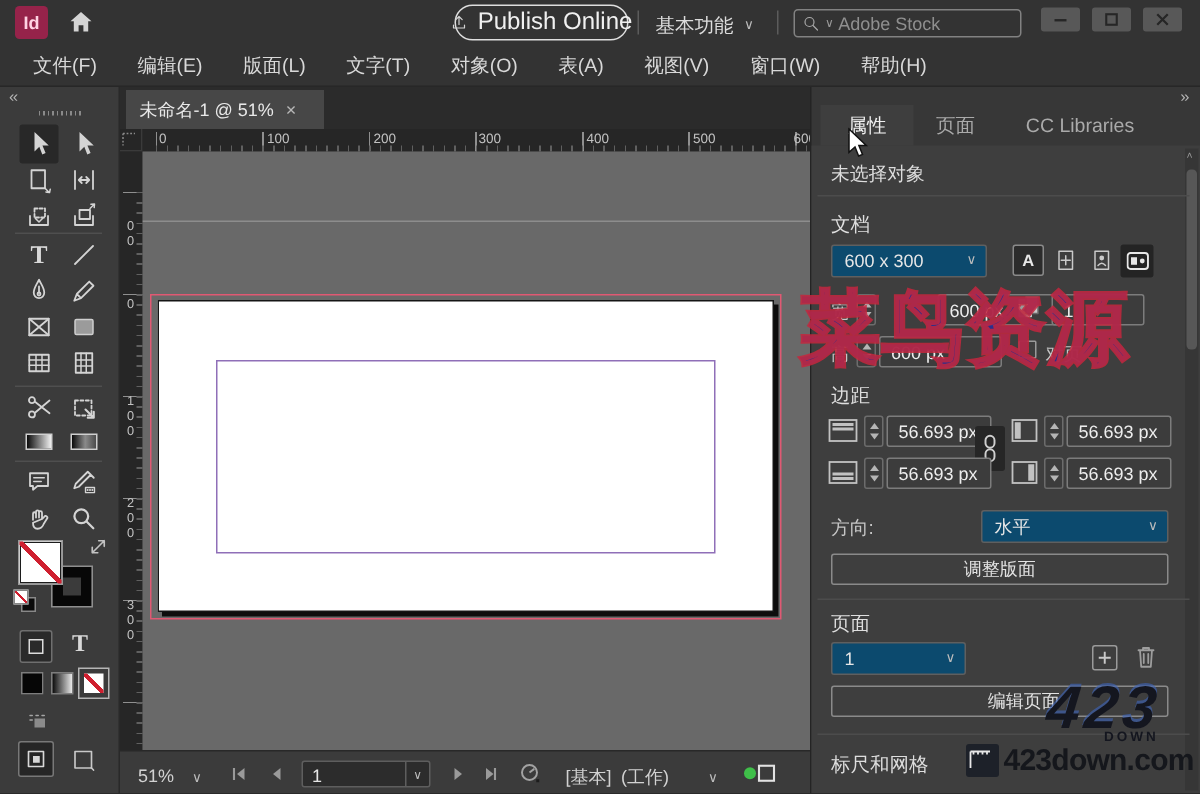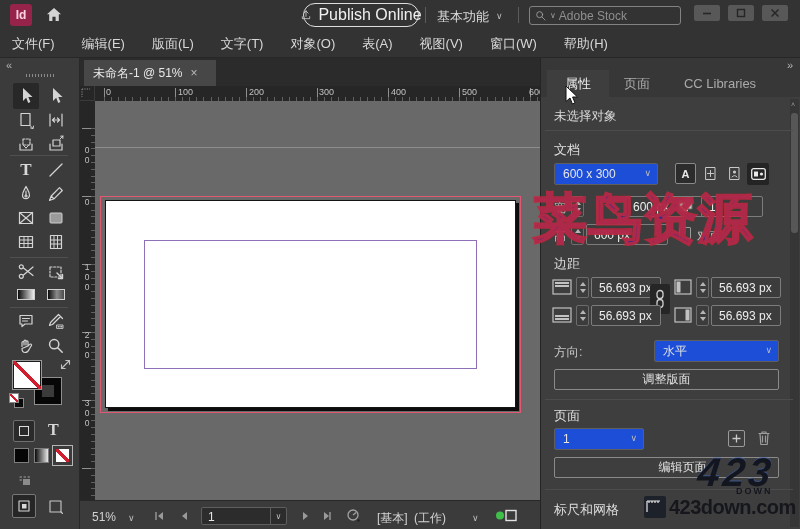--- a/index.html
+++ b/index.html
@@ -4,21 +4,21 @@
 <style>
   html,body{margin:0;padding:0;background:#222;}
   *{box-sizing:border-box;font-family:"Liberation Sans",sans-serif;}
   #app{position:relative;width:800px;height:529px;background:#333;overflow:hidden;color:#d6d6d6;}
   .abs{position:absolute;}
   .txt{white-space:nowrap;}
   svg.s{stroke:#d4d4d4;fill:none;stroke-width:1.2;stroke-linecap:round;stroke-linejoin:round;display:block;}
   svg.sf{fill:#d4d4d4;stroke:none;display:block;}
   
   #titlebar{left:0;top:0;width:800px;height:30px;background:#333;}
-  #menubar{left:0;top:30px;width:800px;height:28px;background:#333;border-bottom:1px solid #272727;display:flex;align-items:center;gap:27px;padding-left:12px;font-size:13px;color:#d8d8d8;}
+  #menubar{left:0;top:30px;width:800px;height:28px;background:#333;border-bottom:1px solid #272727;display:flex;align-items:center;gap:27px;padding-left:22px;font-size:13px;color:#d8d8d8;}
   .winbtn{position:absolute;top:5px;width:26px;height:16px;background:#585858;border-radius:2px;display:flex;align-items:center;justify-content:center;}
   .vdiv{position:absolute;top:7px;width:1px;height:16px;background:#5c5c5c;}
   
   #toolbar{left:0;top:58px;width:80px;height:471px;background:#3b3b3b;border-right:1px solid #292929;}
   .tool{position:absolute;width:18px;height:18px;cursor:pointer;}
   .tdiv{position:absolute;left:10px;width:58px;height:1px;background:#4f4f4f;}
   
   #tabstrip{left:80px;top:58px;width:460px;height:28px;background:#2b2b2b;}
   #doctab{position:absolute;left:4px;top:2px;width:132px;height:26px;background:#474747;color:#e8e8e8;font-size:12px;display:flex;align-items:center;padding-left:9px;gap:8px;}
   #hruler{left:95px;top:86px;width:445px;height:15px;background:#262626;overflow:hidden;}
@@ -30,21 +30,21 @@
   
   #statusbar{left:80px;top:500px;width:460px;height:29px;background:#3b3b3b;border-top:1px solid #282828;font-size:12px;color:#d2d2d2;}
   
   #panel{left:540px;top:58px;width:260px;height:471px;background:#373737;border-left:1px solid #242424;}
   .ptab{position:absolute;top:12px;height:27px;display:flex;align-items:center;justify-content:center;font-size:13px;color:#aaa;cursor:pointer;}
   .ptab.active{background:#3e3e3e;color:#efefef;}
   #pcontent{position:absolute;left:0;top:39px;width:260px;height:432px;background:#3e3e3e;}
   .seclabel{position:absolute;font-size:13px;color:#dedede;}
   .fldlabel{position:absolute;font-size:12px;color:#c6c6c6;}
   .field{position:absolute;height:21px;background:#3c3c3c;border:1px solid #7c7c7c;border-radius:2px;color:#ededed;font-size:12px;display:flex;align-items:center;padding-left:7px;overflow:hidden;white-space:nowrap;}
-  .select{position:absolute;height:22px;background:#1d4ed8;border:1px solid #5f5f5f;border-radius:2px;color:#e6e6e6;font-size:12px;display:flex;align-items:center;padding-left:8px;}
+  .select{position:absolute;height:22px;background:#0c4a6e;border:1px solid #5f5f5f;border-radius:2px;color:#e6e6e6;font-size:12px;display:flex;align-items:center;padding-left:8px;}
   .select .chev{position:absolute;right:6px;top:4px;color:#bdbdbd;font-size:9px;}
   .stepper{position:absolute;width:13px;height:21px;background:#3c3c3c;border:1px solid #6c6c6c;border-radius:2px;}
   .stepper:before{content:"";position:absolute;left:3px;top:4px;border-left:3px solid transparent;border-right:3px solid transparent;border-bottom:4px solid #b5b5b5;}
   .stepper:after{content:"";position:absolute;left:3px;bottom:4px;border-left:3px solid transparent;border-right:3px solid transparent;border-top:4px solid #b5b5b5;}
   .pbtn{position:absolute;height:21px;border:1px solid #8a8a8a;border-radius:2px;color:#e2e2e2;font-size:12px;display:flex;align-items:center;justify-content:center;cursor:pointer;background:transparent;}
   .pdiv{position:absolute;left:4px;width:248px;height:1px;background:#4c4c4c;}
   .chevi{color:#bdbdbd;font-size:9px;}
   
   #wm-site{left:533px;top:183px;font-size:54px;font-weight:700;color:rgba(38,44,158,0.82);-webkit-text-stroke:2px rgba(196,39,61,0.85);letter-spacing:1px;z-index:40;pointer-events:none;font-family:"Liberation Serif",serif;}
   #wm-logo{z-index:41;pointer-events:none;}

